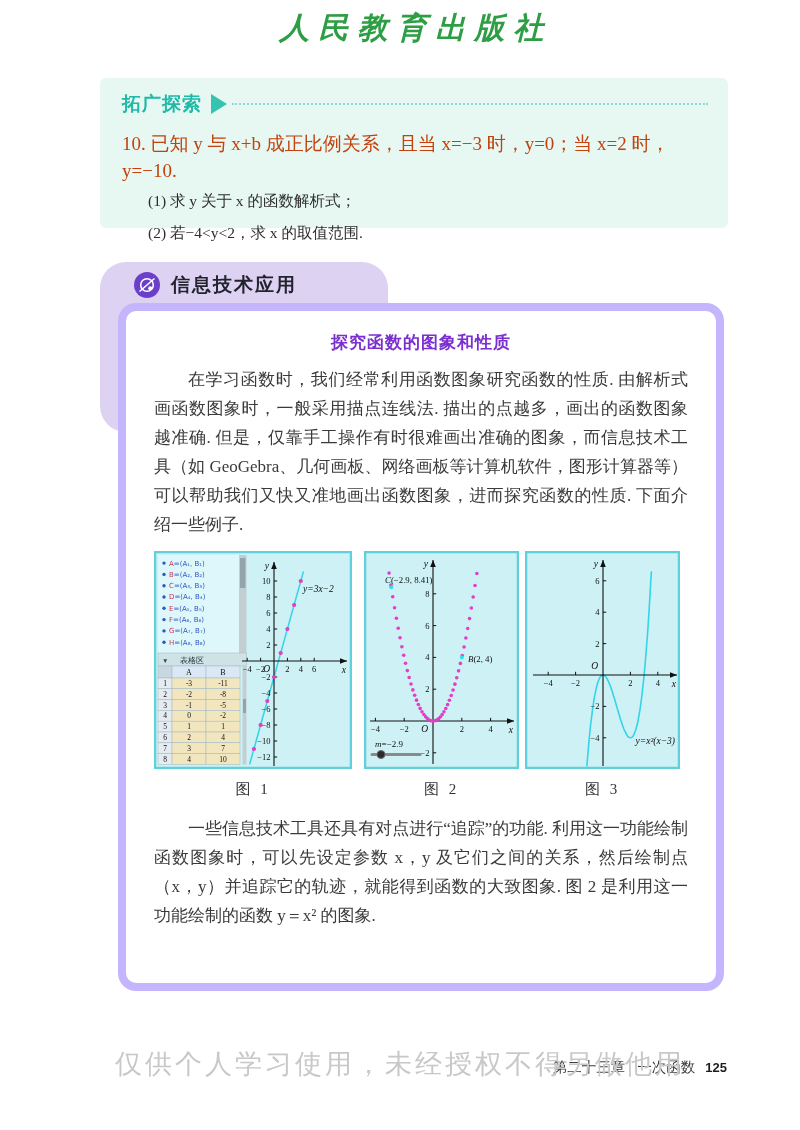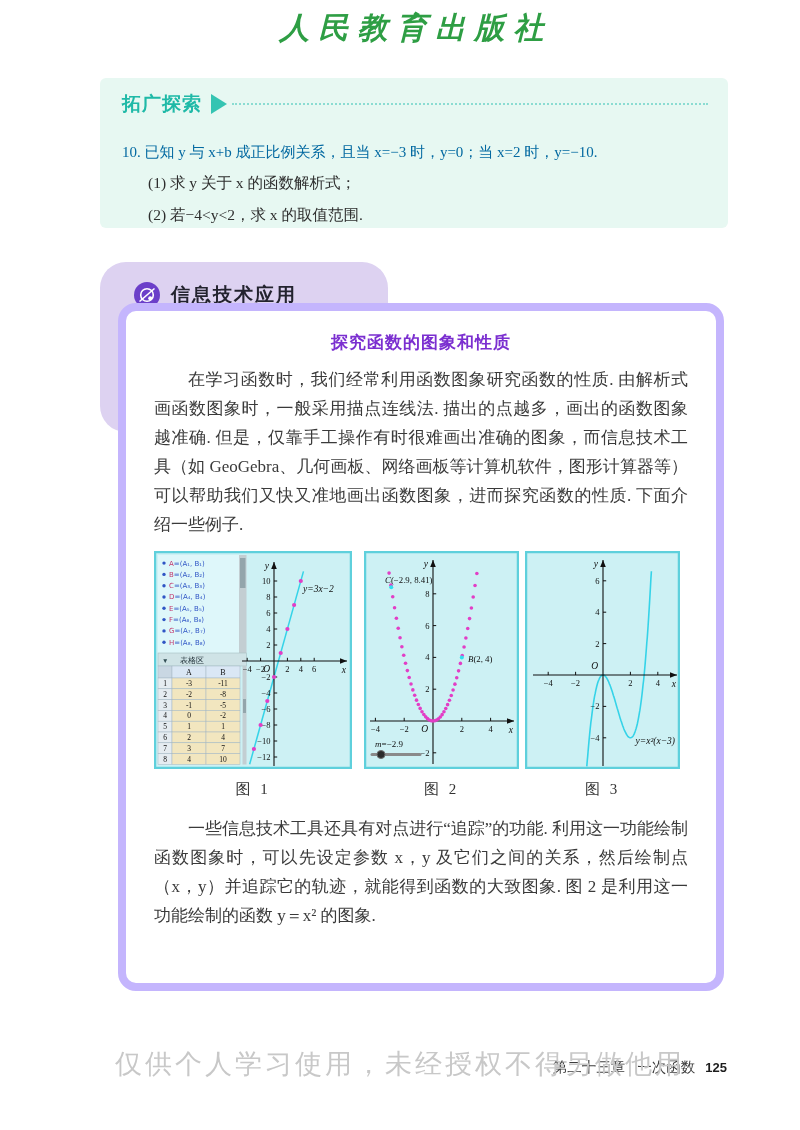--- a/index.html
+++ b/index.html
@@ -8,26 +8,26 @@
   .logo{position:absolute;top:8px;left:16px;width:100%;text-align:center;
         color:#2e9e44;font-size:30px;font-style:italic;font-weight:bold;letter-spacing:9px;}
 
   
   .explore{position:absolute;left:100px;top:78px;width:628px;height:150px;background:#e7f8f2;
            border-radius:6px;box-sizing:border-box;padding:13px 20px 0 22px;}
   .explore-head{display:flex;align-items:center;}
   .explore-title{color:#1fb9a7;font-weight:bold;font-size:19px;font-family:"Liberation Sans",sans-serif;letter-spacing:1px;}
   .tri{width:0;height:0;border-left:16px solid #35c4b2;border-top:10px solid transparent;border-bottom:10px solid transparent;margin-left:9px;}
   .dotline{flex:1;border-top:2px dotted #8bdcd2;margin-left:5px;}
-  .problem{font-size:15px;margin:22px 0 0 0;line-height:27px;color:#0369a1;}
+  .problem{font-size:19px;margin:13px 0 0 0;line-height:27px;color:#c2410c;}
   .problem-sub{margin:2px 0 0 26px;line-height:30px;font-size:15.5px;color:#2e2e2e;}
 
   
   .it-tab{position:absolute;left:100px;top:262px;width:288px;height:170px;background:#ddd2f1;border-radius:26px;}
-  .tab-head{display:flex;align-items:center;padding:20px 0 0 34px;font-family:"Liberation Sans",sans-serif;}
+  .tab-head{display:flex;align-items:center;padding:10px 0 0 34px;font-family:"Liberation Sans",sans-serif;}
   .tab-icon{width:26px;height:26px;margin-right:11px;flex:0 0 auto;}
   .tab-label{font-size:19px;font-weight:bold;color:#23232f;letter-spacing:2px;}
 
   .it-box{position:absolute;left:118px;top:303px;width:606px;height:688px;background:#fff;
           border:8px solid #c4b5fd;border-radius:18px;box-sizing:border-box;padding:14px 28px 0 28px;}
   .it-title{text-align:center;color:#7b2fd0;font-weight:bold;font-size:17px;
             font-family:"Liberation Sans",sans-serif;margin:6px 0 11px 0;letter-spacing:1px;}
   .para{font-size:17px;line-height:29px;text-align:justify;text-indent:2em;margin:0;color:#3a3a3a;}
   .para+.para{margin-top:1px;}
 

